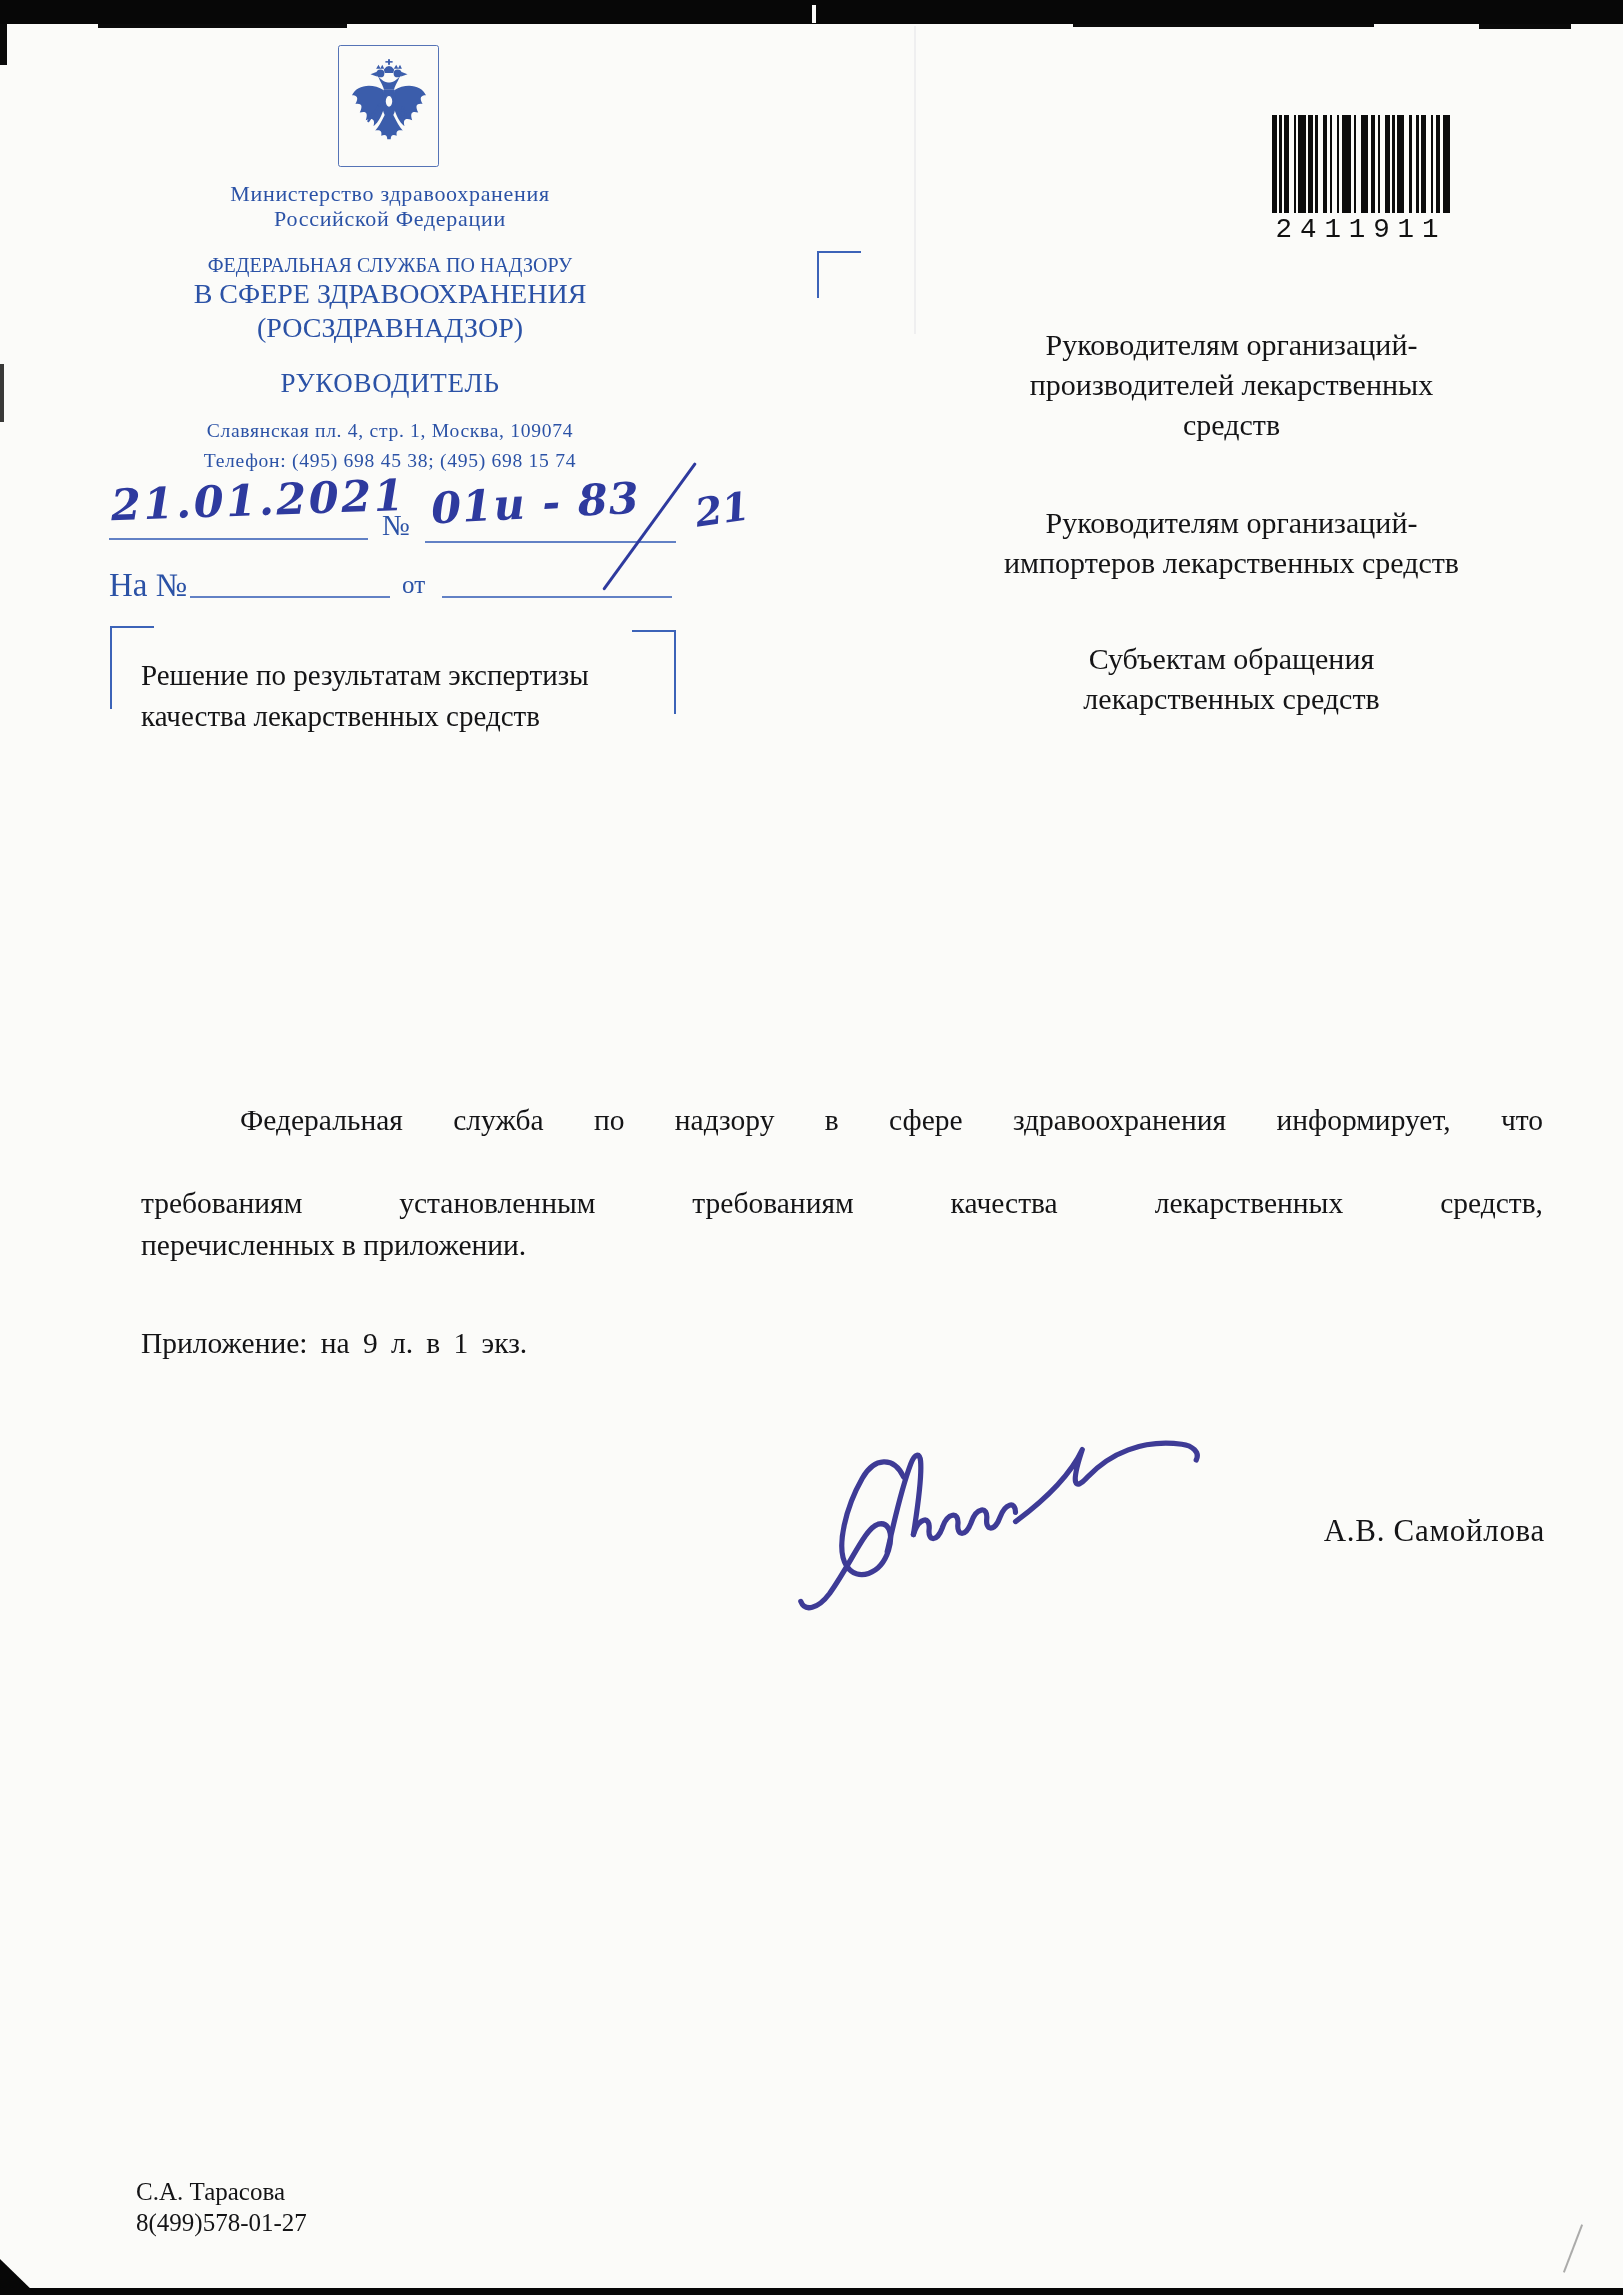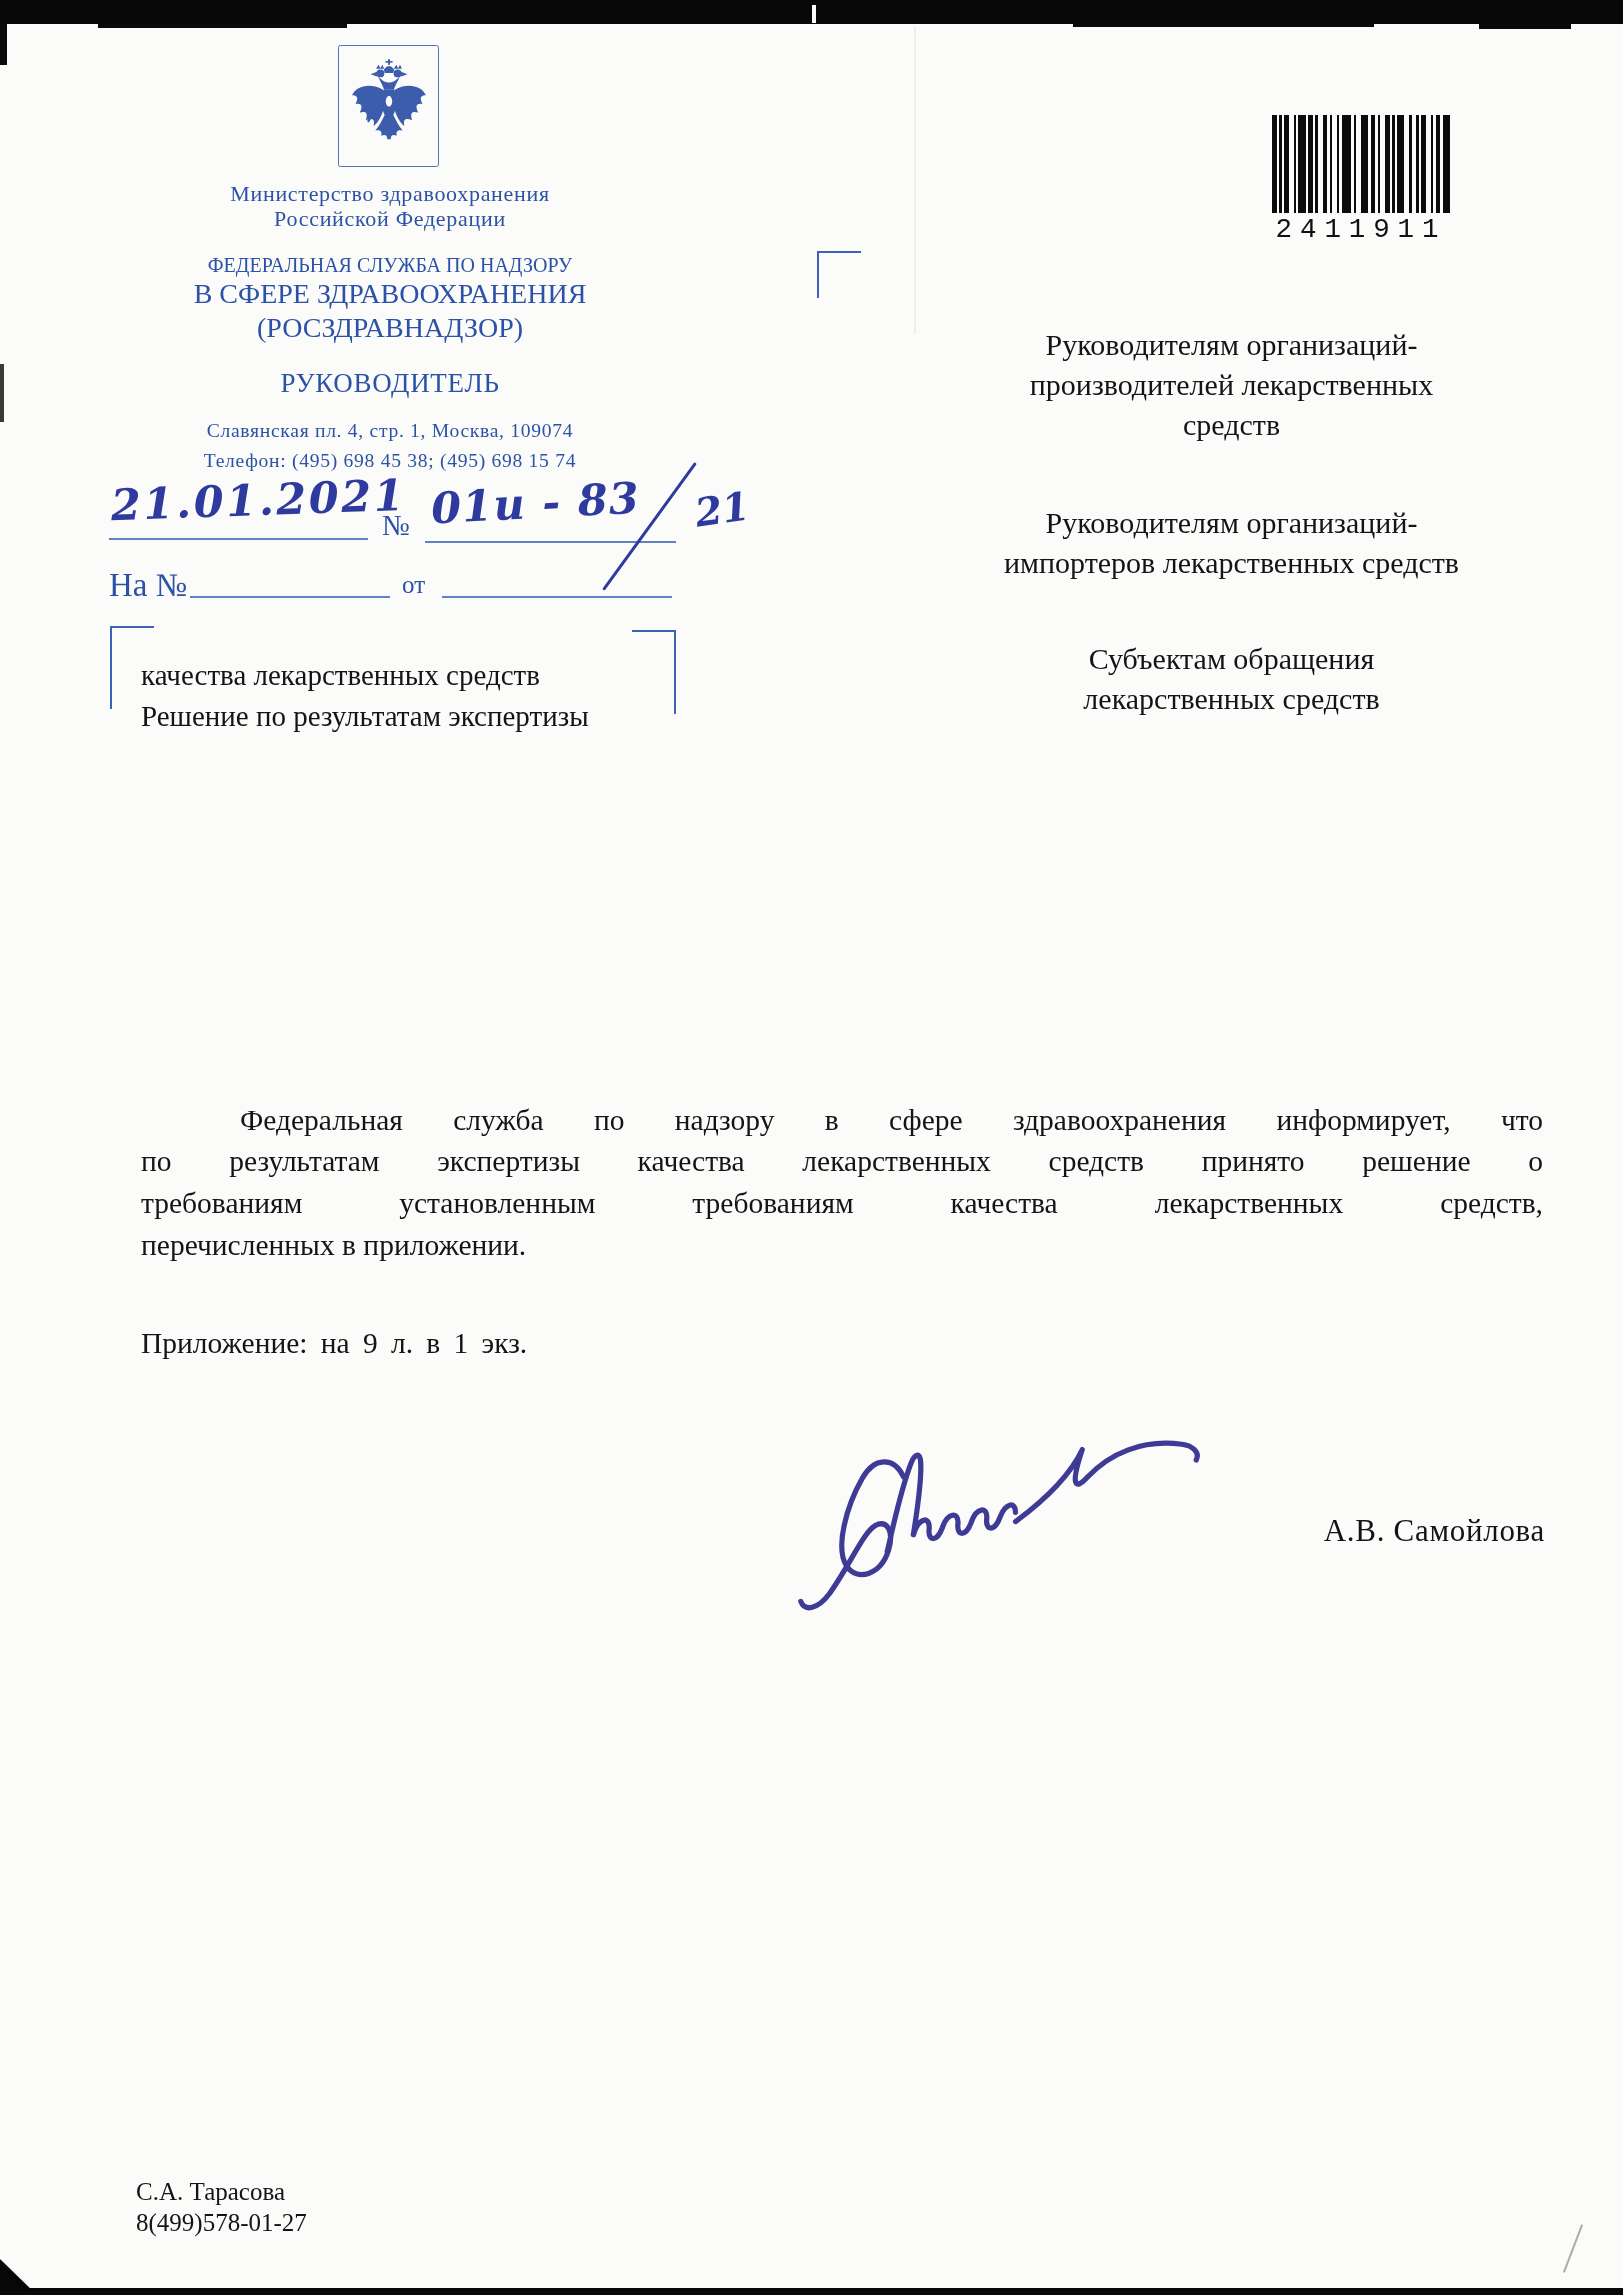--- a/index.html
+++ b/index.html
@@ -185,26 +185,25 @@
   <div class="addr-block" style="top:503px;">
     <div>Руководителям организаций-</div>
     <div>импортеров лекарственных средств</div>
   </div>
   <div class="addr-block" style="top:639px;">
     <div>Субъектам обращения</div>
     <div>лекарственных средств</div>
   </div>
 
   <div class="subject">
+    <div>Решение по результатам экспертизы</div>
     <div>качества лекарственных средств</div>
-    <div>Решение по результатам экспертизы</div>
   </div>
 
   <div class="bodyline just" style="top:1104px;text-indent:99px;">Федеральная служба по надзору в сфере здравоохранения информирует, что</div>
-  <div class="bodyline just" style="top:1145px;">по результатам экспертизы качества лекарственных средств принято решение о</div>
   <div class="bodyline just" style="top:1187px;">требованиям установленным требованиям качества лекарственных средств,</div>
   <div class="bodyline" style="top:1229px;">перечисленных в приложении.</div>
 
   <div class="attachment">Приложение: на 9 л. в 1 экз.</div>
 
   <svg class="sig-svg" viewBox="0 0 640 340" xmlns="http://www.w3.org/2000/svg">
     <g fill="none" stroke="#3e3b96" stroke-width="8" stroke-linecap="round" stroke-linejoin="round">
       <path d="M175,128 C160,96 130,98 112,130 C88,172 70,236 88,264 C104,288 140,278 152,240 C160,214 152,196 136,200 C116,206 96,258 62,306 C44,330 24,334 18,318"></path>
       <path d="M150,242 C160,200 170,150 186,108 C192,92 200,90 201,104 C203,126 196,178 190,216"></path>
       <path d="M190,216 c8,-26 26,-30 24,-8 c-2,18 12,20 20,-2 c8,-24 26,-26 24,-6 c-2,18 12,20 20,-2 c8,-24 26,-26 24,-6 c-2,18 12,20 20,-2 c8,-22 24,-26 24,-8"></path>

